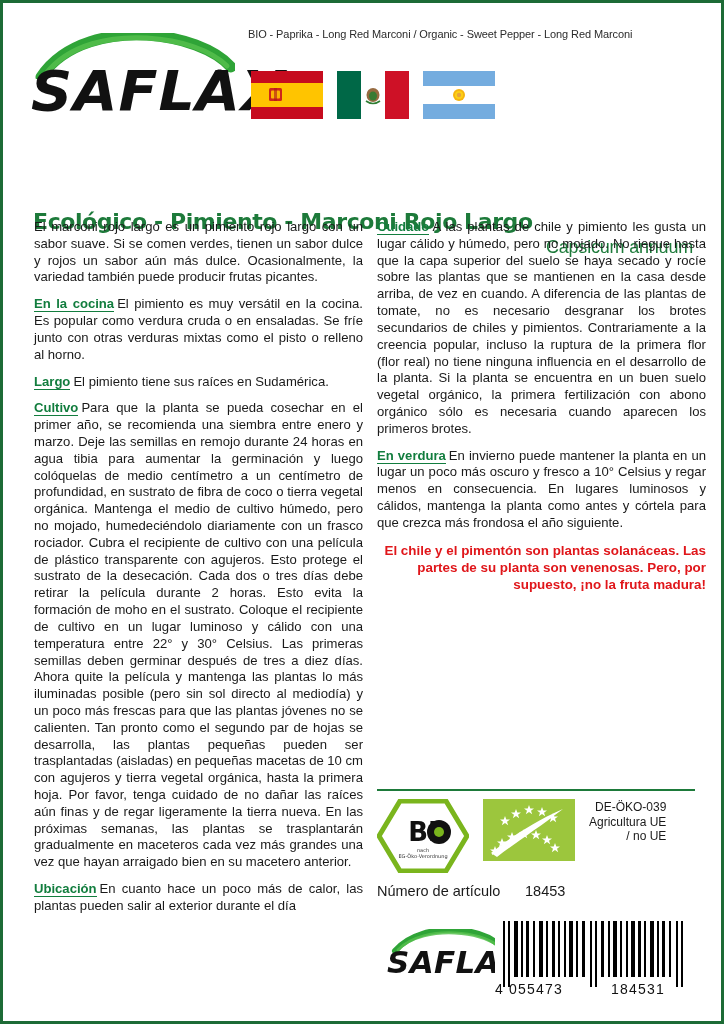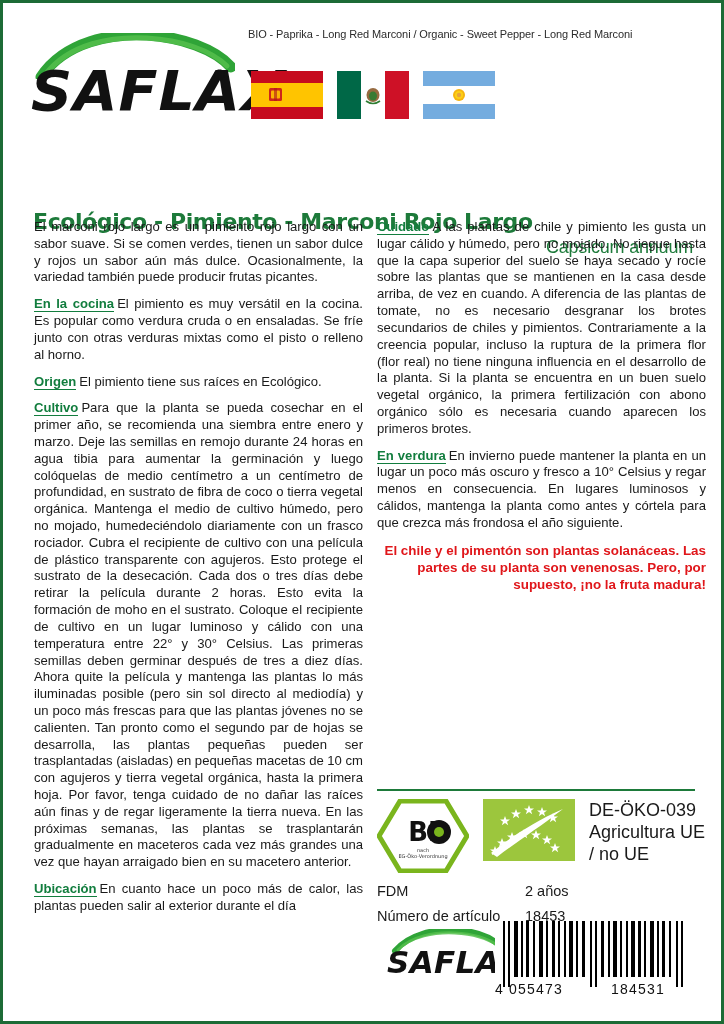--- a/index.html
+++ b/index.html
@@ -116,25 +116,26 @@
     width: 318px; height: 2px; background: #1d7a3a;
   }
   .bio-logos {
     position: absolute; left: 374px; top: 796px;
     display: flex; align-items: flex-start; gap: 14px;
   }
   .bio-hex { width: 92px; height: 74px; display: block; }
   .eu-leaf { width: 92px; height: 62px; display: block; }
   .cert-text {
     font-family: "Liberation Sans", sans-serif;
-    font-size: 18px;
+    font-size: 12px;
     line-height: 1.22;
     color: #1a1a1a;
     padding-top: 1px;
     white-space: nowrap;
+    text-align: right;
   }
 
   .spec-table {
     position: absolute; left: 374px; top: 880px; width: 318px;
     font-size: 14.5px; color: #1a1a1a;
   }
   .spec-row { display: flex; margin-bottom: 9px; }
   .spec-key { width: 148px; }
   .spec-val { flex: 1; }
 
@@ -218,21 +219,21 @@
   <div class="title-row">
     <div class="main-title">Ecológico - Pimiento - Marconi Rojo Largo</div>
     <div class="latin-name">Capsicum annuum</div>
   </div>
 
   <div class="col left">
     <p>El marconi rojo largo es un pimiento rojo largo con un sabor suave. Si se comen verdes, tienen un sabor dulce y rojos un sabor aún más dulce. Ocasionalmente, la variedad también puede producir frutas picantes.</p>
 
     <p><span class="hd">En la cocina</span><span>El pimiento es muy versátil en la cocina. Es popular como verdura cruda o en ensaladas. Se fríe junto con otras verduras mixtas como el pisto o relleno al horno.</span></p>
 
-    <p><span class="hd">Origen</span><span>El pimiento tiene sus raíces en Ecológico.</span></p>
+    <p><span class="hd">Largo</span><span>El pimiento tiene sus raíces en Sudamérica.</span></p>
 
     <p><span class="hd">Cultivo</span><span>Para que la planta se pueda cosechar en el primer año, se recomienda una siembra entre enero y marzo. Deje las semillas en remojo durante 24 horas en agua tibia para aumentar la germinación y luego colóquelas de medio centímetro a un centímetro de profundidad, en sustrato de fibra de coco o tierra vegetal orgánica. Mantenga el medio de cultivo húmedo, pero no mojado, humedeciéndolo diariamente con un frasco rociador. Cubra el recipiente de cultivo con una película de plástico transparente con agujeros. Esto protege el sustrato de la desecación. Cada dos o tres días debe retirar la película durante 2 horas. Esto evita la formación de moho en el sustrato. Coloque el recipiente de cultivo en un lugar luminoso y cálido con una temperatura entre 22° y 30° Celsius. Las primeras semillas deben germinar después de tres a diez días. Ahora quite la película y mantenga las plantas lo más iluminadas posible (pero sin sol directo al mediodía) y un poco más frescas para que las plantas jóvenes no se calienten. Tan pronto como el segundo par de hojas se desarrolla, las plantas pequeñas pueden ser trasplantadas (aisladas) en pequeñas macetas de 10 cm con agujeros y tierra vegetal orgánica, hasta la primera hoja. Por favor, tenga cuidado de no dañar las raíces aún finas y de regar ligeramente la tierra nueva. En las próximas semanas, las plantas se trasplantarán gradualmente en maceteros cada vez más grandes una vez que hayan arraigado bien en su macetero anterior.</span></p>
 
     <p><span class="hd">Ubicación</span><span>En cuanto hace un poco más de calor, las plantas pueden salir al exterior durante el día</span></p>
   </div>
 
   <div class="col right">
 
     <p><span class="hd">Cuidado</span><span>A las plantas de chile y pimiento les gusta un lugar cálido y húmedo, pero no mojado. No riegue hasta que la capa superior del suelo se haya secado y rocíe sobre las plantas que se mantienen en la casa desde arriba, de vez en cuando. A diferencia de las plantas de tomate, no es necesario desgranar los brotes secundarios de chiles y pimientos. Contrariamente a la creencia popular, incluso la ruptura de la primera flor (flor real) no tiene ninguna influencia en el desarrollo de la planta. Si la planta se encuentra en un buen suelo vegetal orgánico, la primera fertilización con abono orgánico sólo es necesaria cuando aparecen los primeros brotes.</span></p>
 
@@ -274,24 +275,20 @@
     </svg>
 
     <div class="cert-text">
       <div>DE-ÖKO-039</div>
       <div>Agricultura UE</div>
       <div>/ no UE</div>
     </div>
   </div>
 
   <div class="spec-table">
-    <div class="spec-row">
-      <div class="spec-key">FDM</div>
-      <div class="spec-val">2 años</div>
-    </div>
     <div class="spec-row">
       <div class="spec-key">Número de artículo</div>
       <div class="spec-val">18453</div>
     </div>
   </div>
 
   <div class="footer-logo">
     <svg class="footer-arc" viewBox="0 0 112 24">
       <path d="M4 22 C 18 5, 44 0, 64 1 C 84 2, 100 8, 109 17" fill="none" stroke="#2fa437" stroke-width="6" stroke-linecap="round"></path>
       <path d="M7 21 C 20 7, 44 3, 64 4 C 82 5, 96 9, 106 16" fill="none" stroke="#55bf4c" stroke-width="3" stroke-linecap="round" opacity="0.85"></path>

